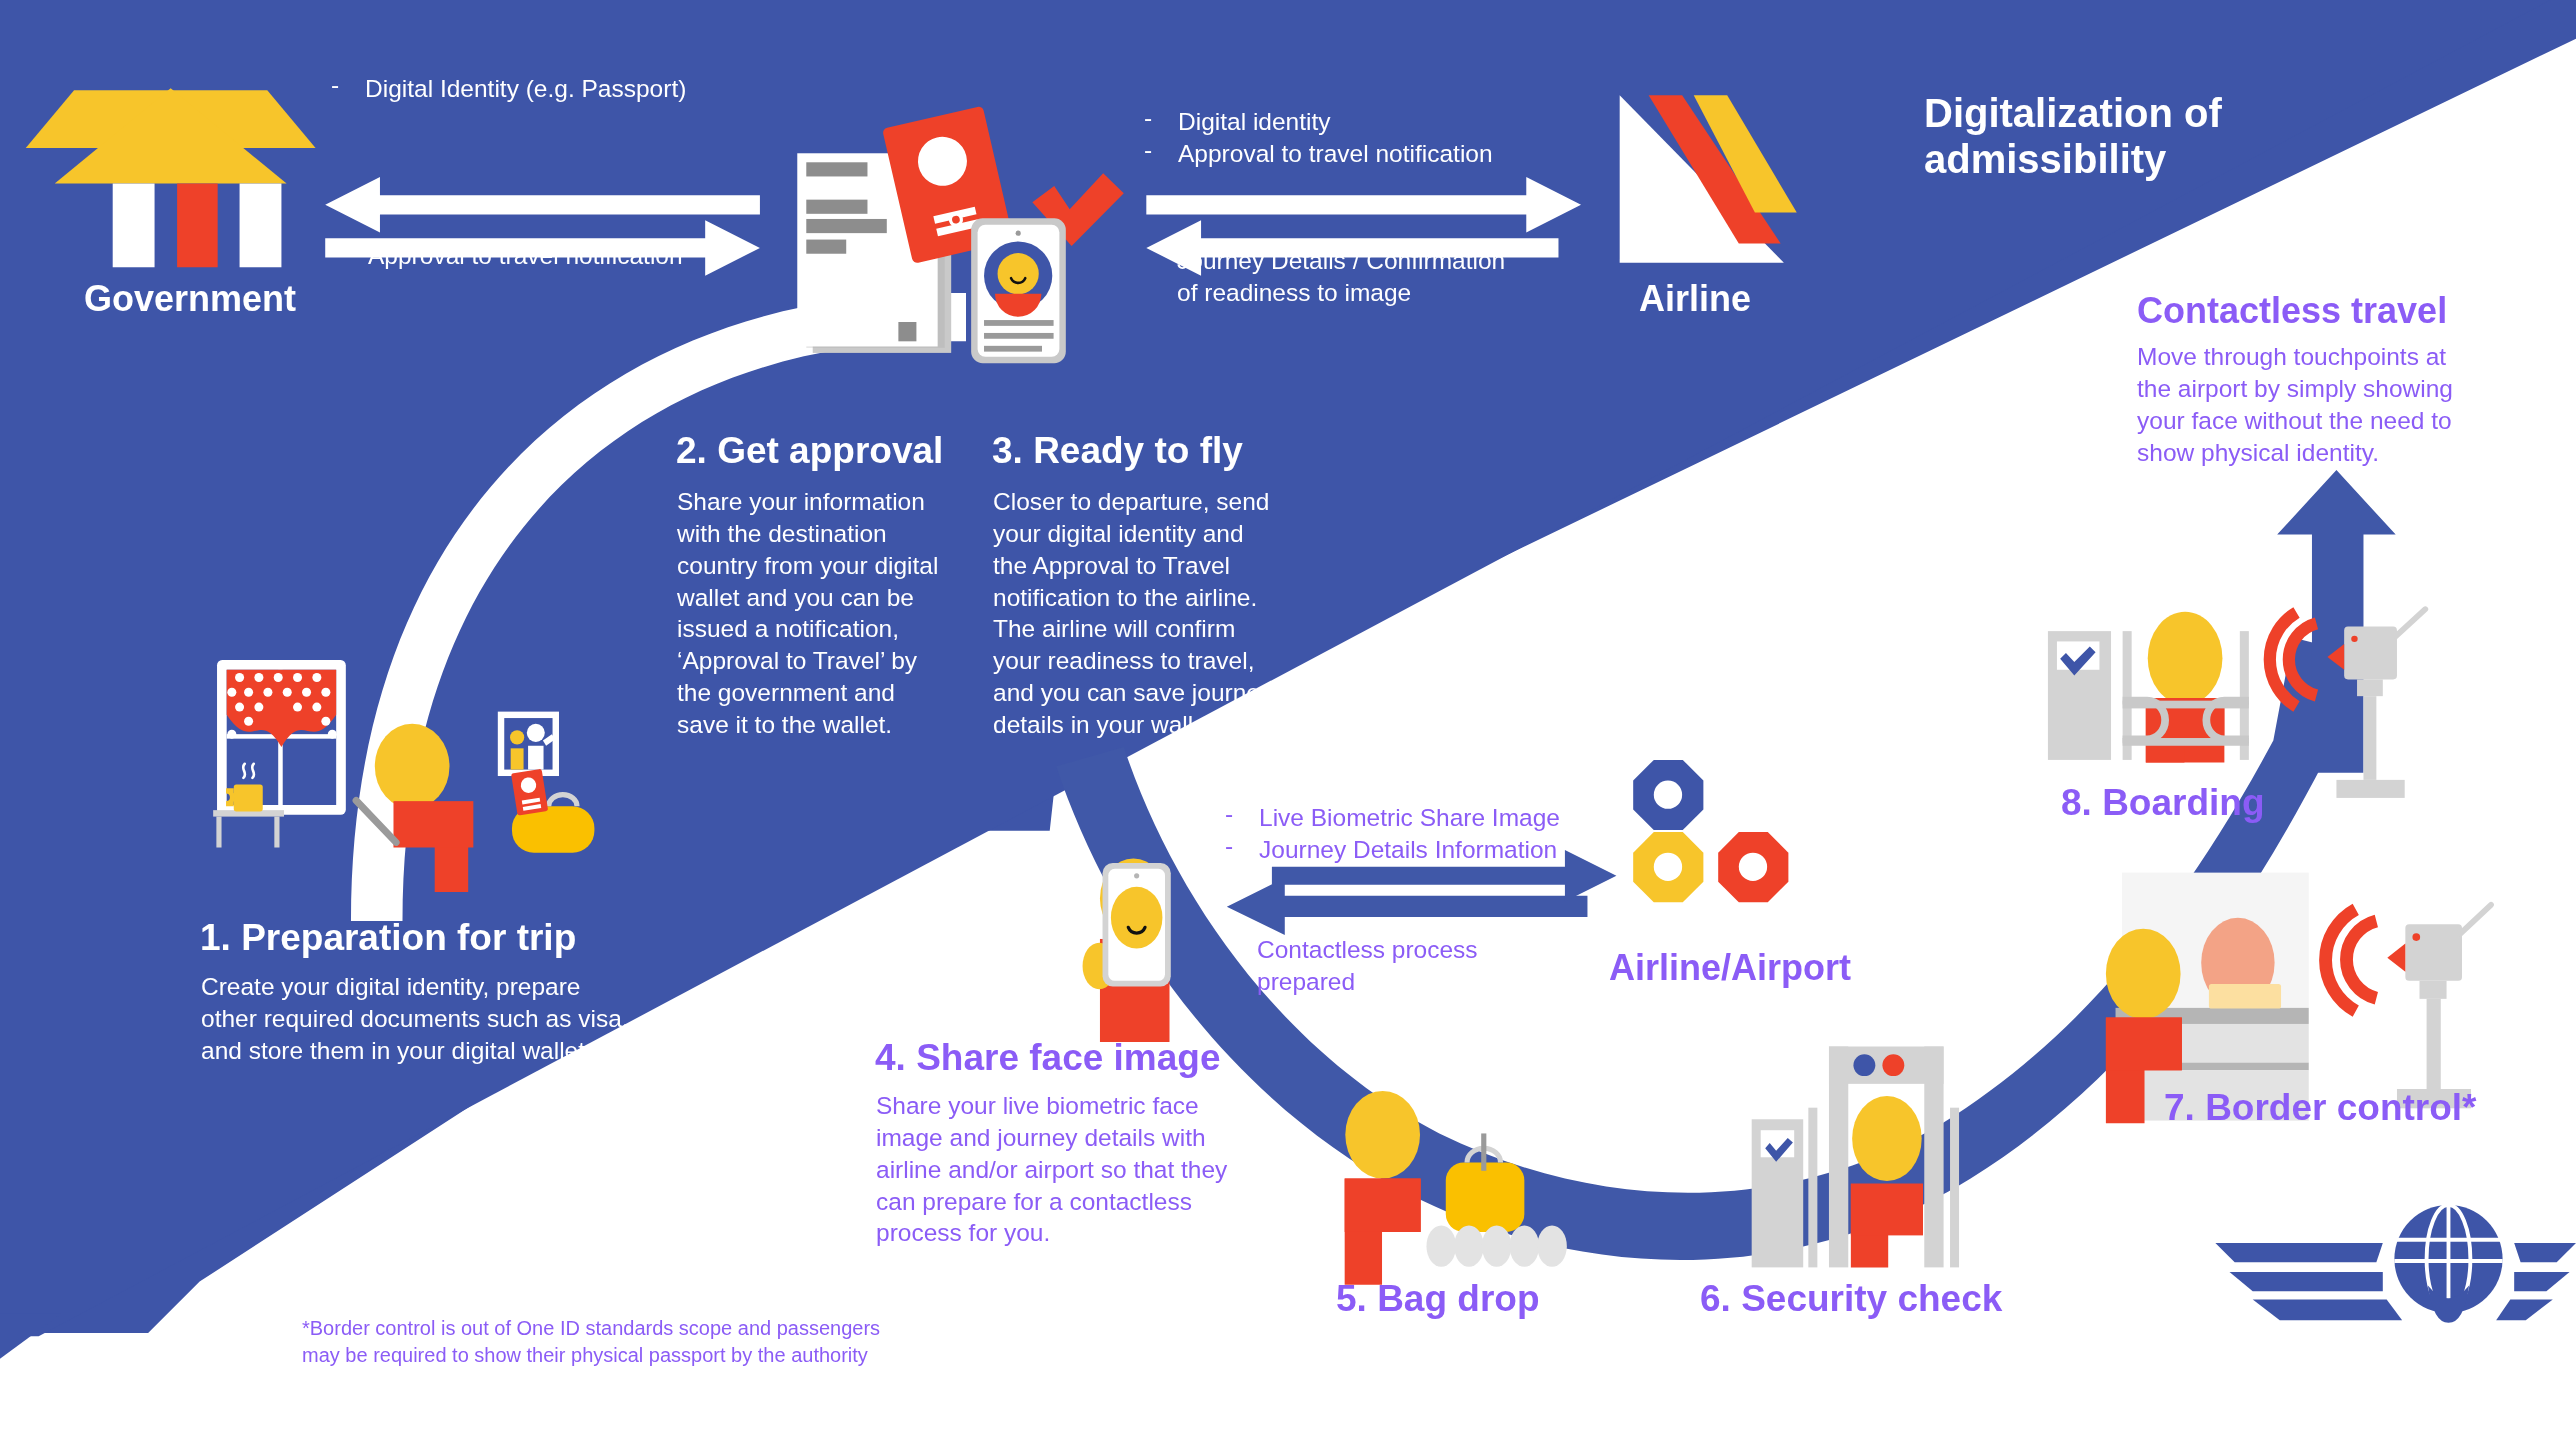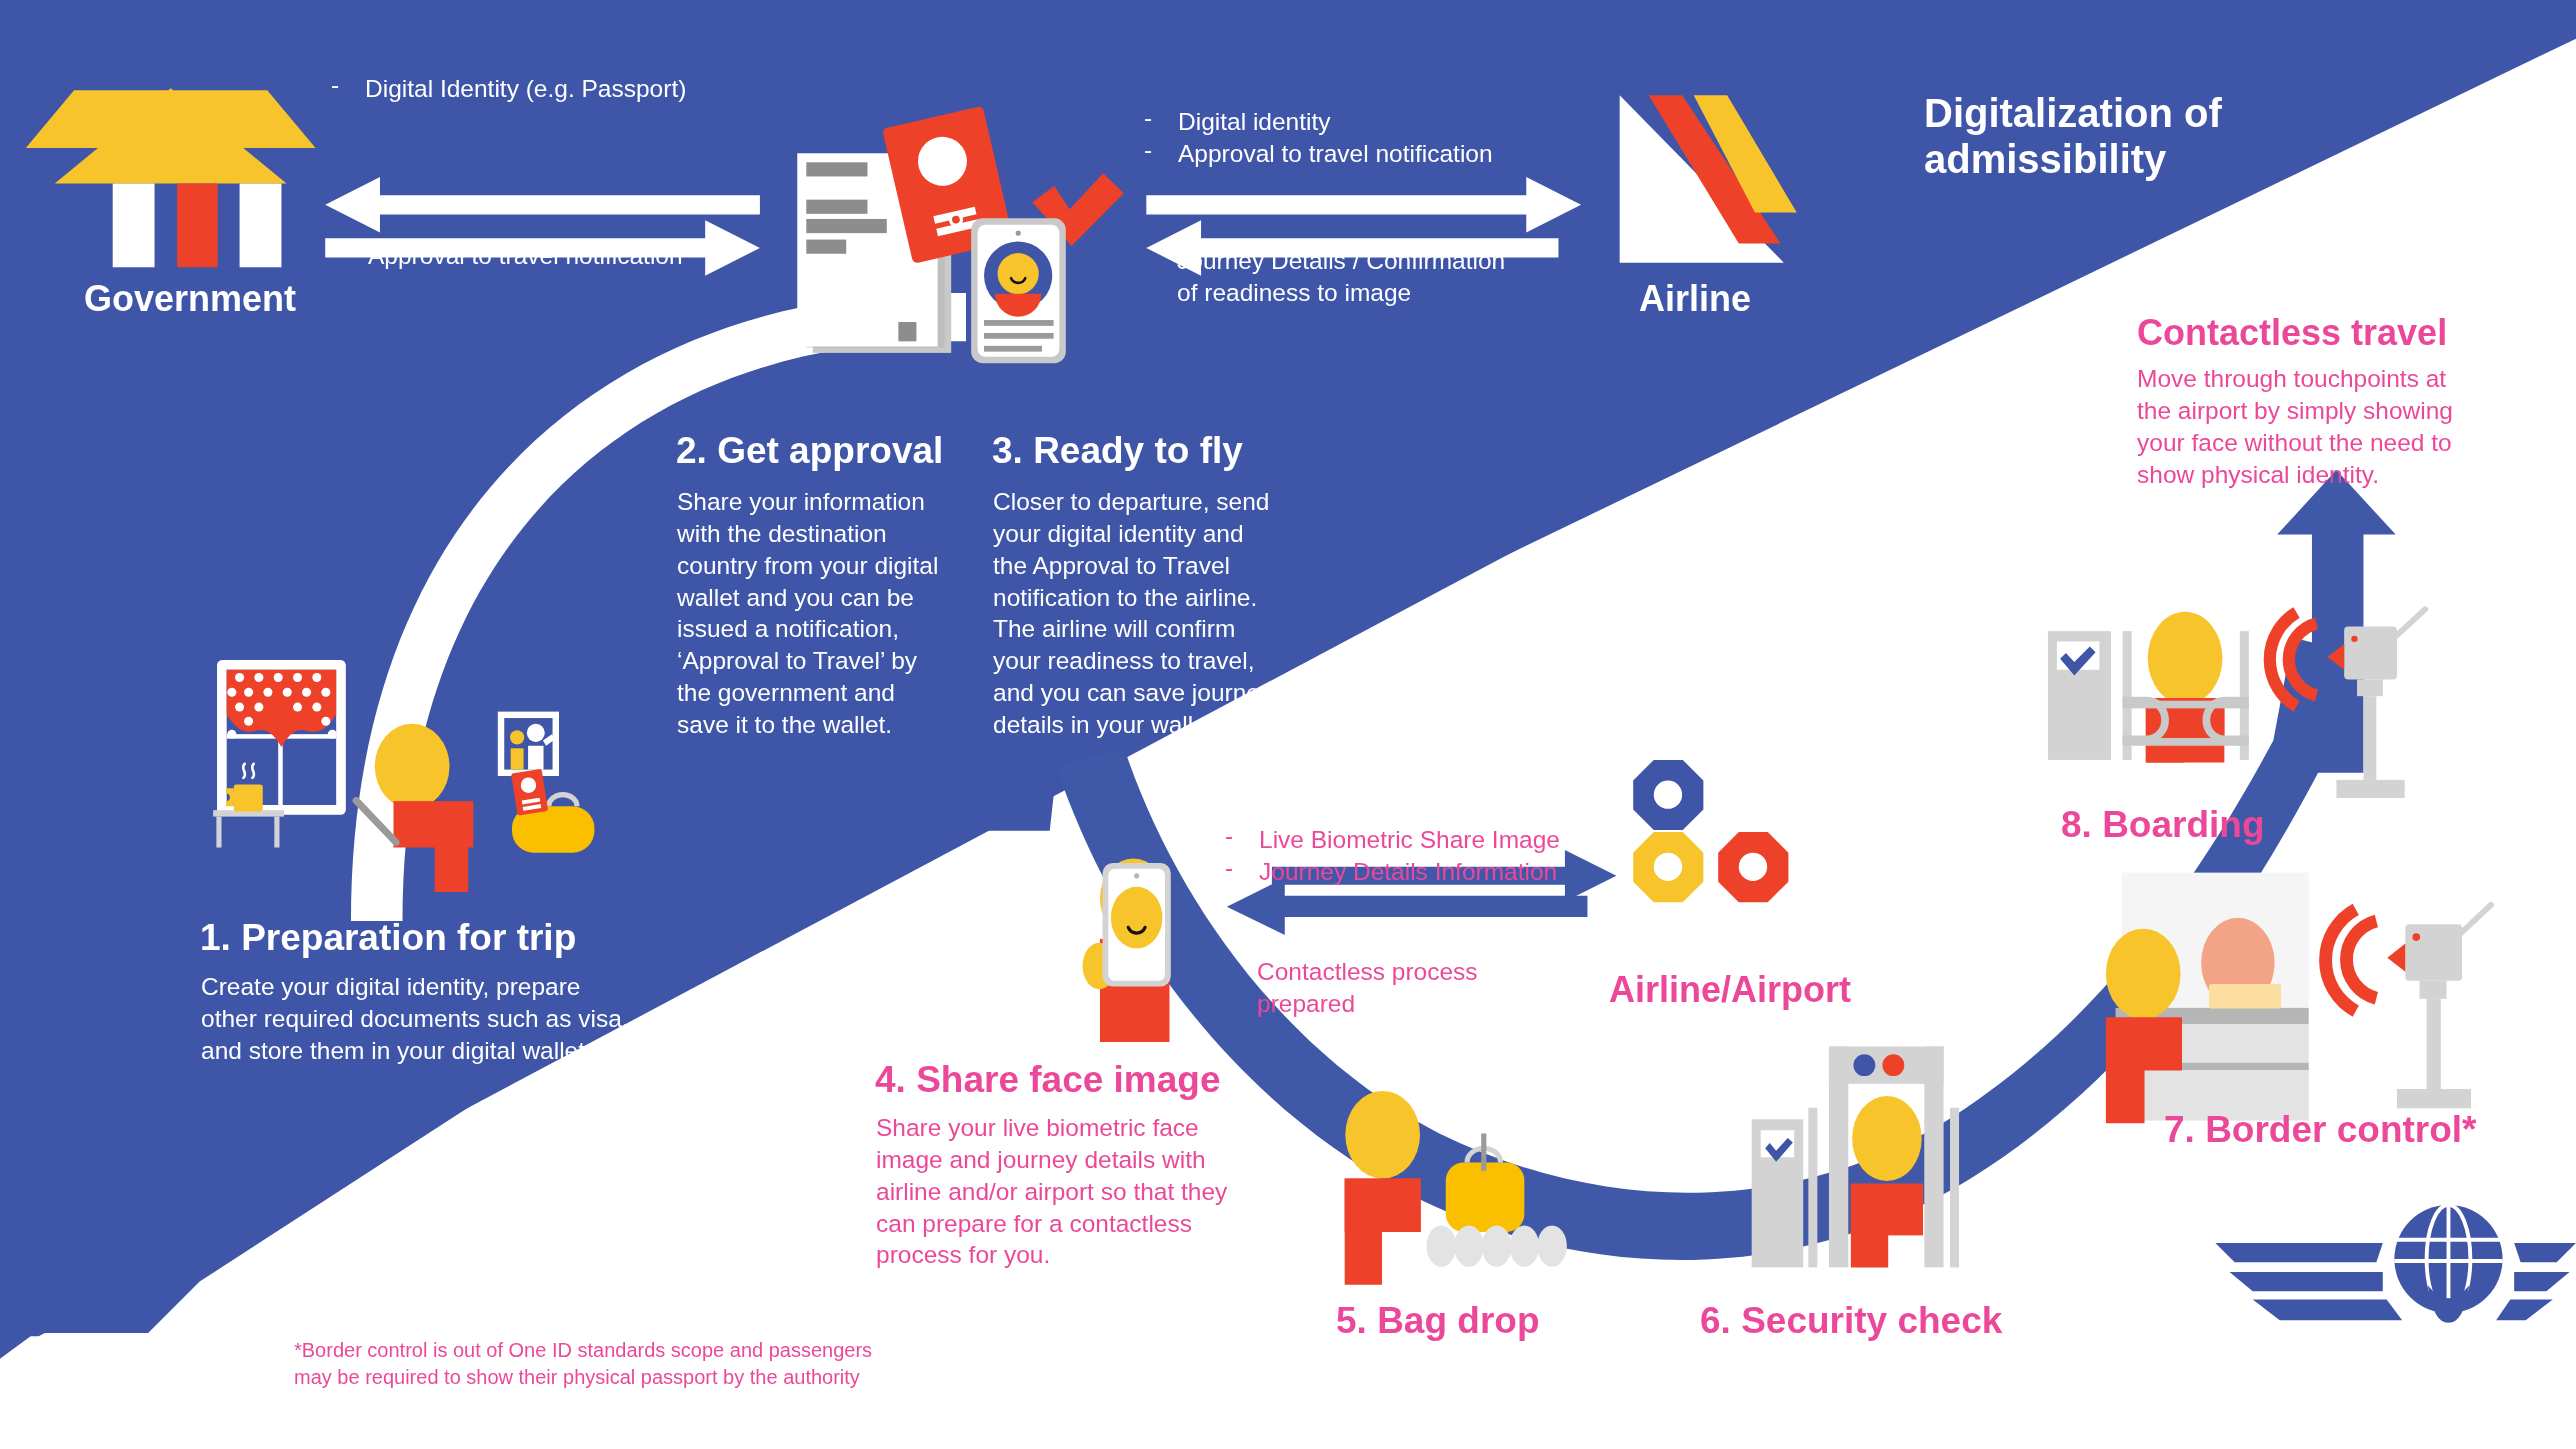--- a/index.html
+++ b/index.html
@@ -3,21 +3,21 @@
 <meta charset="utf-8">
 <style>
   * { margin:0; padding:0; box-sizing:border-box; }
   html,body { width:2576px; height:1449px; overflow:hidden; background:#ffffff;
               font-family:"Liberation Sans", sans-serif; }
   #stage { position:relative; width:2576px; height:1449px; background:#ffffff; overflow:hidden; }
   #bg { position:absolute; inset:0; width:2576px; height:1449px; }
 
   .txt { position:absolute; }
   .onblue { color:#ffffff; }
-  .onwhite { color:#ec4899;margin-top:22px; }
+  .onwhite { color:#8b5cf6; }
 
   .h-title    { font-size:40px; font-weight:700; line-height:1.16; }
   .h-step     { font-size:37px; font-weight:700; line-height:1.15; }
   .h-entity   { font-size:36px; font-weight:700; line-height:1.15; }
   .h-bignode  { font-size:36px; font-weight:700; line-height:1.15; }
   .body-txt   { font-size:24.5px; font-weight:400; line-height:1.30; }
   .flow-txt   { font-size:24.5px; font-weight:400; line-height:1.32; }
   .foot-txt   { font-size:20px; font-weight:400; line-height:1.33; }
 
   ul.bul { list-style:none; }
@@ -376,17 +376,17 @@
 process for you.</div>
 
   <div class="txt h-step onwhite" style="left:1336px; top:1278px; width:309px;">5. Bag drop</div>
 
   <div class="txt h-step onwhite" style="left:1700px; top:1278px; width:361px;">6. Security check</div>
 
   <div class="txt h-step onwhite" style="left:2164px; top:1087px; width:361px;">7. Border control*</div>
 
   <div class="txt h-step onwhite" style="left:2061px; top:782px; width:309px;">8. Boarding</div>
 
-  <div class="txt foot-txt onwhite" style="left:294px; top:1315px; width:708px; white-space:pre-line;">*Border control is out of One ID standards scope and passengers
+  <div class="txt foot-txt onwhite" style="left:302px; top:1315px; width:708px; white-space:pre-line;">*Border control is out of One ID standards scope and passengers
 may be required to show their physical passport by the authority</div>
 
 </div>
 
 
 </body></html>

